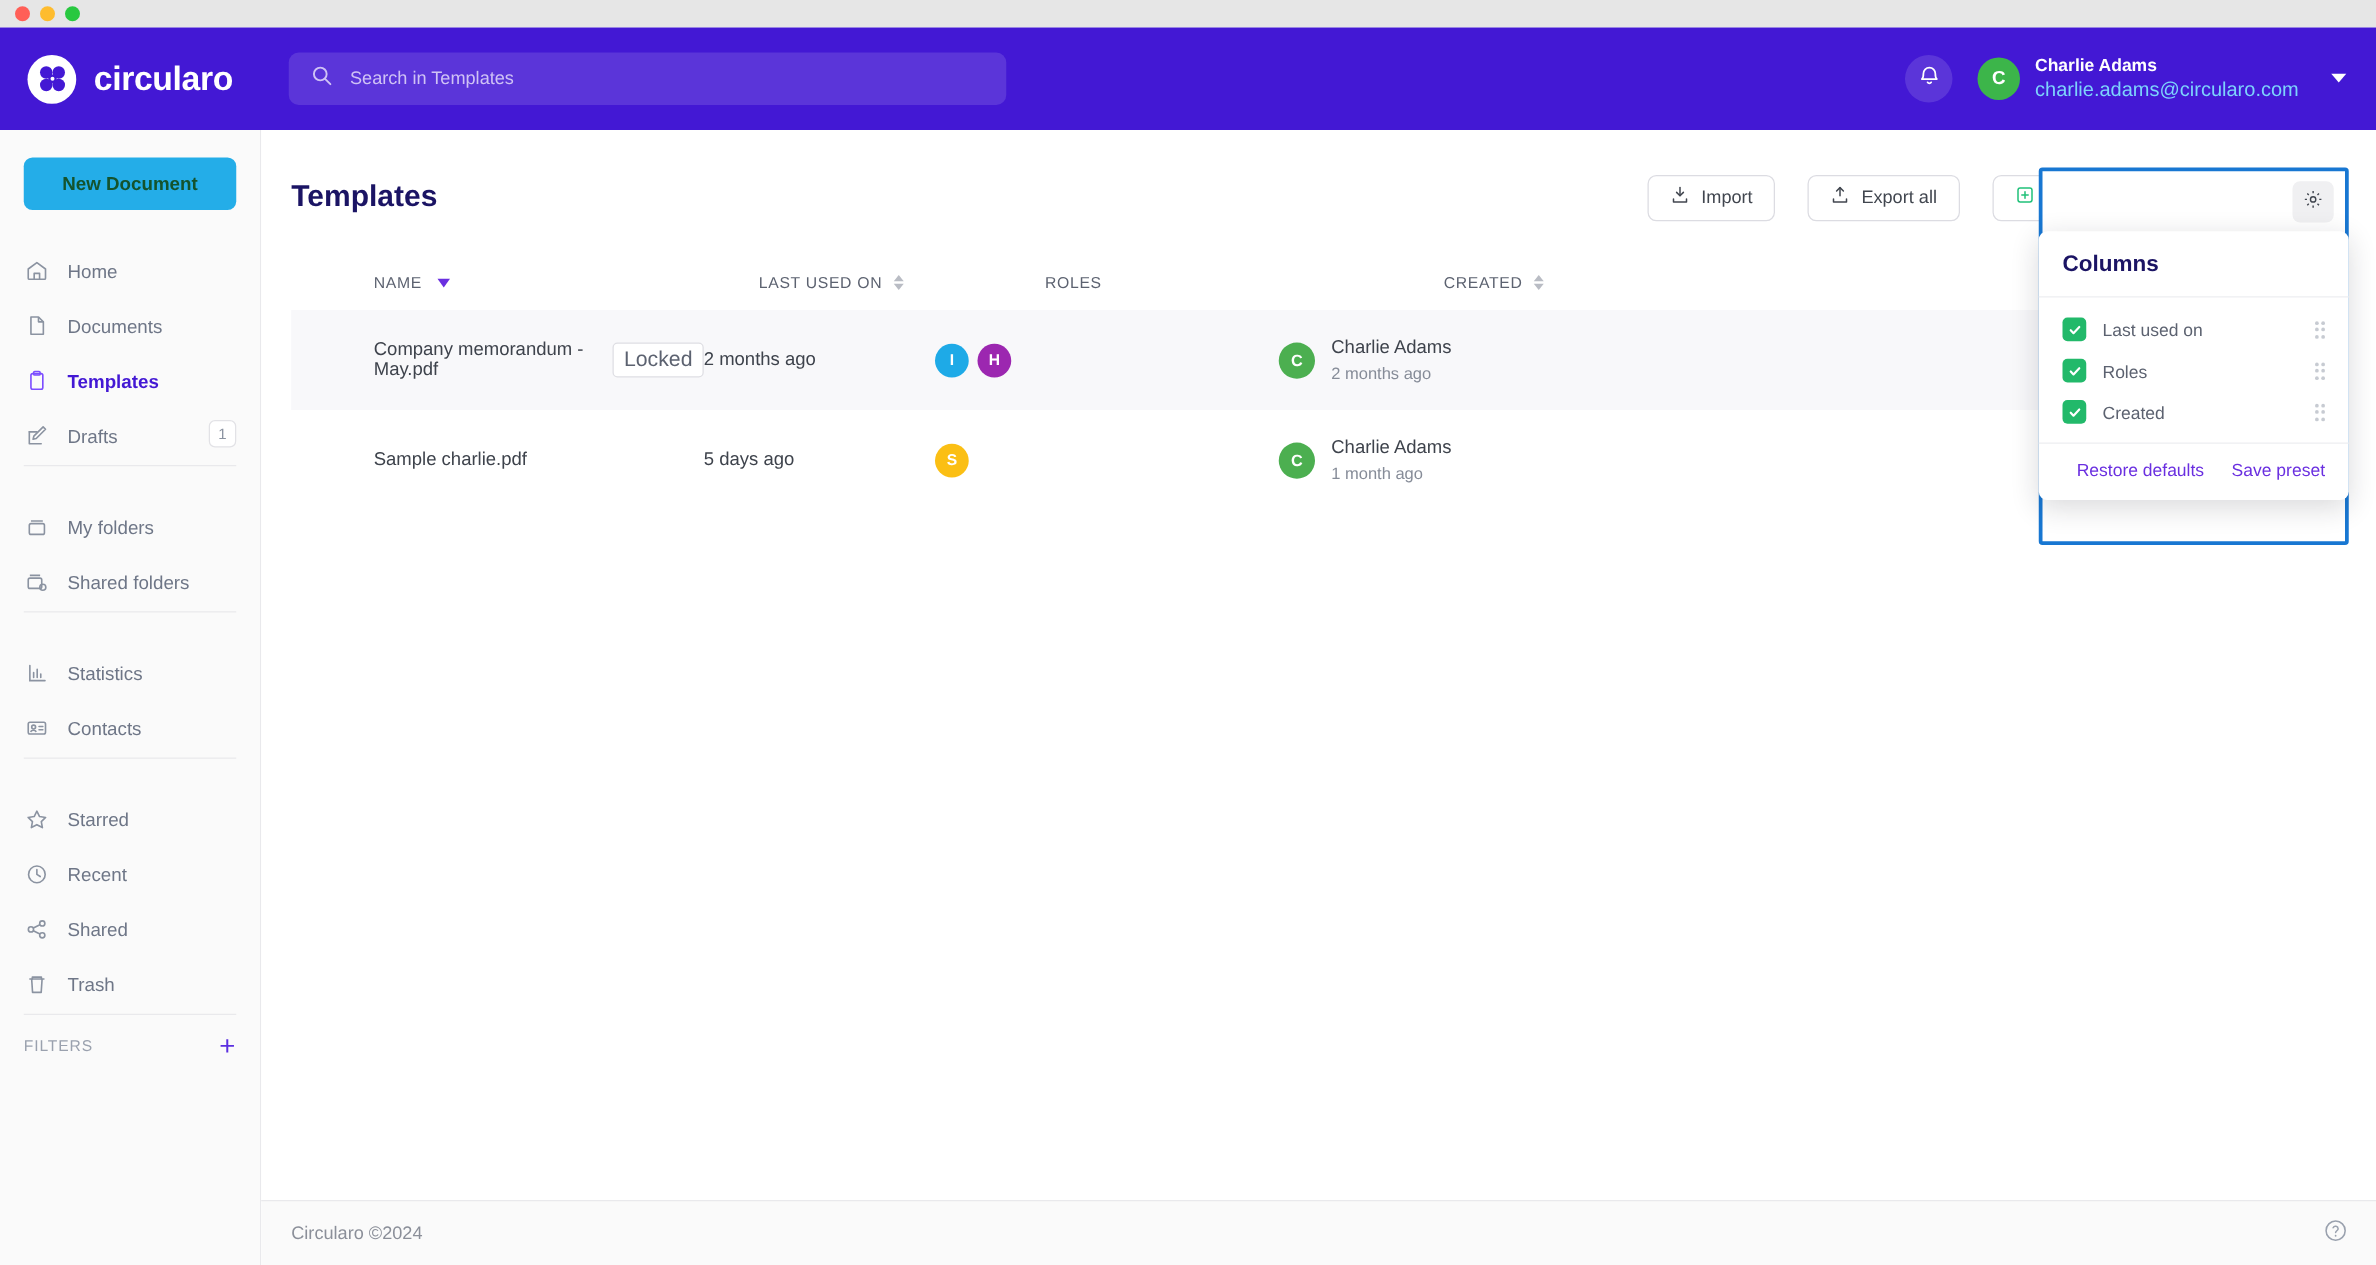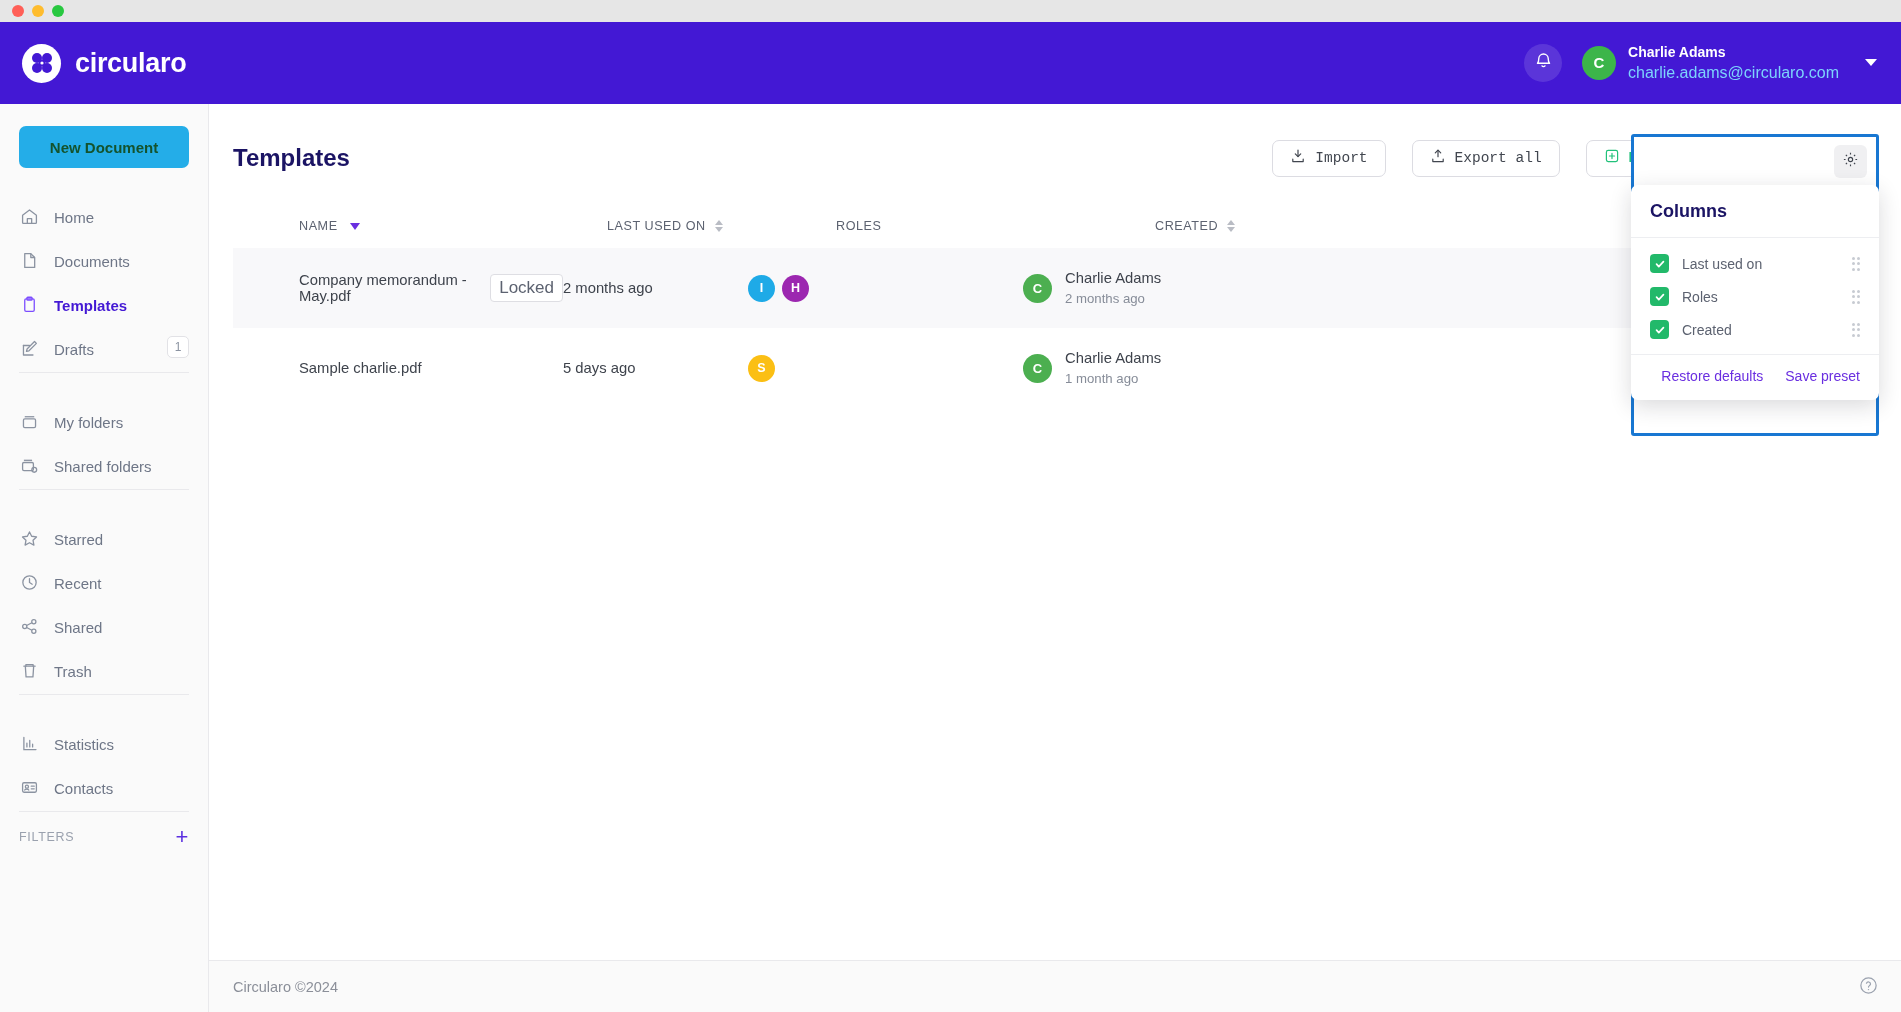--- a/index.html
+++ b/index.html
@@ -99,21 +99,21 @@
   .filters-plus {
     margin-left: auto; color: #5b2fe0; font-size: 22px; line-height: 1; cursor: pointer;
   }
 
   
   .main { flex: 1; display: flex; flex-direction: column; background: #fff; position: relative; }
   .main-inner { flex: 1; padding: 28px 44px 0 24px; position: relative; }
 
   .page-head { display: flex; align-items: center; height: 52px; }
   .page-title { color: #1b1464; font-size: 24px; font-weight: 700; }
-  .head-actions { margin-left: auto; display: flex; align-items: center; gap: 26px; font-family: Liberation Mono, monospace; }
+  .head-actions { margin-left: auto; display: flex; align-items: center; gap: 26px; }
   .btn {
     height: 37px; border: 1px solid #dcdce2; border-radius: 7px; background: #fff;
     display: flex; align-items: center; gap: 9px; padding: 0 17px;
     font-size: 14.5px; color: #41464f; cursor: pointer; font-family: inherit;
   }
   .btn.accent { color: #21c17a; font-weight: 600; }
   .view-toggles { display: flex; align-items: center; gap: 20px; margin-left: 18px; }
   .vt { cursor: pointer; display: flex; }
 
   
@@ -217,20 +217,29 @@
         <circle cx="18" cy="8" r="5" fill="#4318d4"></circle>
         <circle cx="8" cy="18" r="5" fill="#4318d4"></circle>
         <circle cx="18" cy="18" r="5" fill="#4318d4"></circle>
         <circle cx="13" cy="13" r="3.4" fill="#4318d4"></circle>
         <circle cx="13" cy="13" r="1.6" fill="#fff"></circle>
       </svg>
     </div>
     <span class="brand-name">circularo</span>
   </div>
 
+  <div class="search">
+    <span>
+      <svg width="17" height="17" viewBox="0 0 20 20" fill="none" stroke="#cfc2f5" stroke-width="1.8">
+        <circle cx="8.5" cy="8.5" r="6"></circle>
+          <line x1="13" y1="13" x2="18" y2="18" stroke-linecap="round"></line>
+      </svg>
+    </span>
+    <input type="text" placeholder="Search in Templates" style="">
+  </div>
 
   <div class="topbar-right">
     <div class="bell-btn">
       <span>
         <svg width="19" height="19" viewBox="0 0 22 22" fill="none" stroke="#fff" stroke-width="1.6" stroke-linecap="round" stroke-linejoin="round">
           <path d="M5.5 9a5.5 5.5 0 0 1 11 0c0 4 1.5 5.2 1.5 5.2H4S5.5 13 5.5 9z"></path>
           <path d="M9.3 17.2a2 2 0 0 0 3.4 0"></path>
         </svg>
       </span>
     </div>
@@ -315,20 +324,44 @@
           </svg>
         </span>
         <span>Shared folders</span>
       </div>
     </div>
 
     
     <div class="nav-group">
       <div class="nav-item">
         <span class="ico">
+          <svg width="19" height="19" viewBox="0 0 22 22" fill="none" stroke="currentColor" stroke-width="1.5" stroke-linecap="round">
+            <path d="M4.5 4v14h14"></path>
+              <path d="M8 15V10.5M11.3 15V7.5M14.6 15v-3.2"></path>
+          </svg>
+        </span>
+        <span>Statistics</span>
+      </div>
+      <div class="nav-item">
+        <span class="ico">
+          <svg width="19" height="19" viewBox="0 0 22 22" fill="none" stroke="currentColor" stroke-width="1.5" stroke-linecap="round" stroke-linejoin="round">
+            <rect x="3" y="5.5" width="16" height="11" rx="1.6"></rect>
+            <circle cx="8" cy="10" r="1.8"></circle>
+              <path d="M5.5 14c.6-1.4 4-1.4 4.6 0"></path>
+            <path d="M13 9.5h3.5M13 12.5h3.5"></path>
+          </svg>
+        </span>
+        <span>Contacts</span>
+      </div>
+    </div>
+
+    
+    <div class="nav-group">
+      <div class="nav-item">
+        <span class="ico">
           <svg width="19" height="19" viewBox="0 0 22 22" fill="none" stroke="currentColor" stroke-width="1.5" stroke-linejoin="round">
             <path d="m11 3.4 2.5 5 5.6.8-4 3.9 1 5.5-5.1-2.7-5.1 2.7 1-5.5-4-3.9 5.6-.8z"></path>
           </svg>
         </span>
         <span>Starred</span>
       </div>
       <div class="nav-item">
         <span class="ico">
           <svg width="19" height="19" viewBox="0 0 22 22" fill="none" stroke="currentColor" stroke-width="1.5" stroke-linecap="round">
             <circle cx="11" cy="11" r="7.7"></circle>
@@ -350,44 +383,20 @@
       </div>
       <div class="nav-item">
         <span class="ico">
           <svg width="19" height="19" viewBox="0 0 22 22" fill="none" stroke="currentColor" stroke-width="1.5" stroke-linecap="round" stroke-linejoin="round">
             <path d="M4.5 6h13"></path>
               <path d="M6.8 6V4.3h8.4V6"></path>
             <path d="M6.2 6.5 7 18.4h8l.8-11.9"></path>
           </svg>
         </span>
         <span>Trash</span>
-      </div>
-    </div>
-
-    
-    <div class="nav-group">
-      <div class="nav-item">
-        <span class="ico">
-          <svg width="19" height="19" viewBox="0 0 22 22" fill="none" stroke="currentColor" stroke-width="1.5" stroke-linecap="round">
-            <path d="M4.5 4v14h14"></path>
-              <path d="M8 15V10.5M11.3 15V7.5M14.6 15v-3.2"></path>
-          </svg>
-        </span>
-        <span>Statistics</span>
-      </div>
-      <div class="nav-item">
-        <span class="ico">
-          <svg width="19" height="19" viewBox="0 0 22 22" fill="none" stroke="currentColor" stroke-width="1.5" stroke-linecap="round" stroke-linejoin="round">
-            <rect x="3" y="5.5" width="16" height="11" rx="1.6"></rect>
-            <circle cx="8" cy="10" r="1.8"></circle>
-              <path d="M5.5 14c.6-1.4 4-1.4 4.6 0"></path>
-            <path d="M13 9.5h3.5M13 12.5h3.5"></path>
-          </svg>
-        </span>
-        <span>Contacts</span>
       </div>
     </div>
 
     <div class="filters-row">
       <span>FILTERS</span>
       <span class="filters-plus">+</span>
     </div>
   </aside>
 
   <main class="main">

